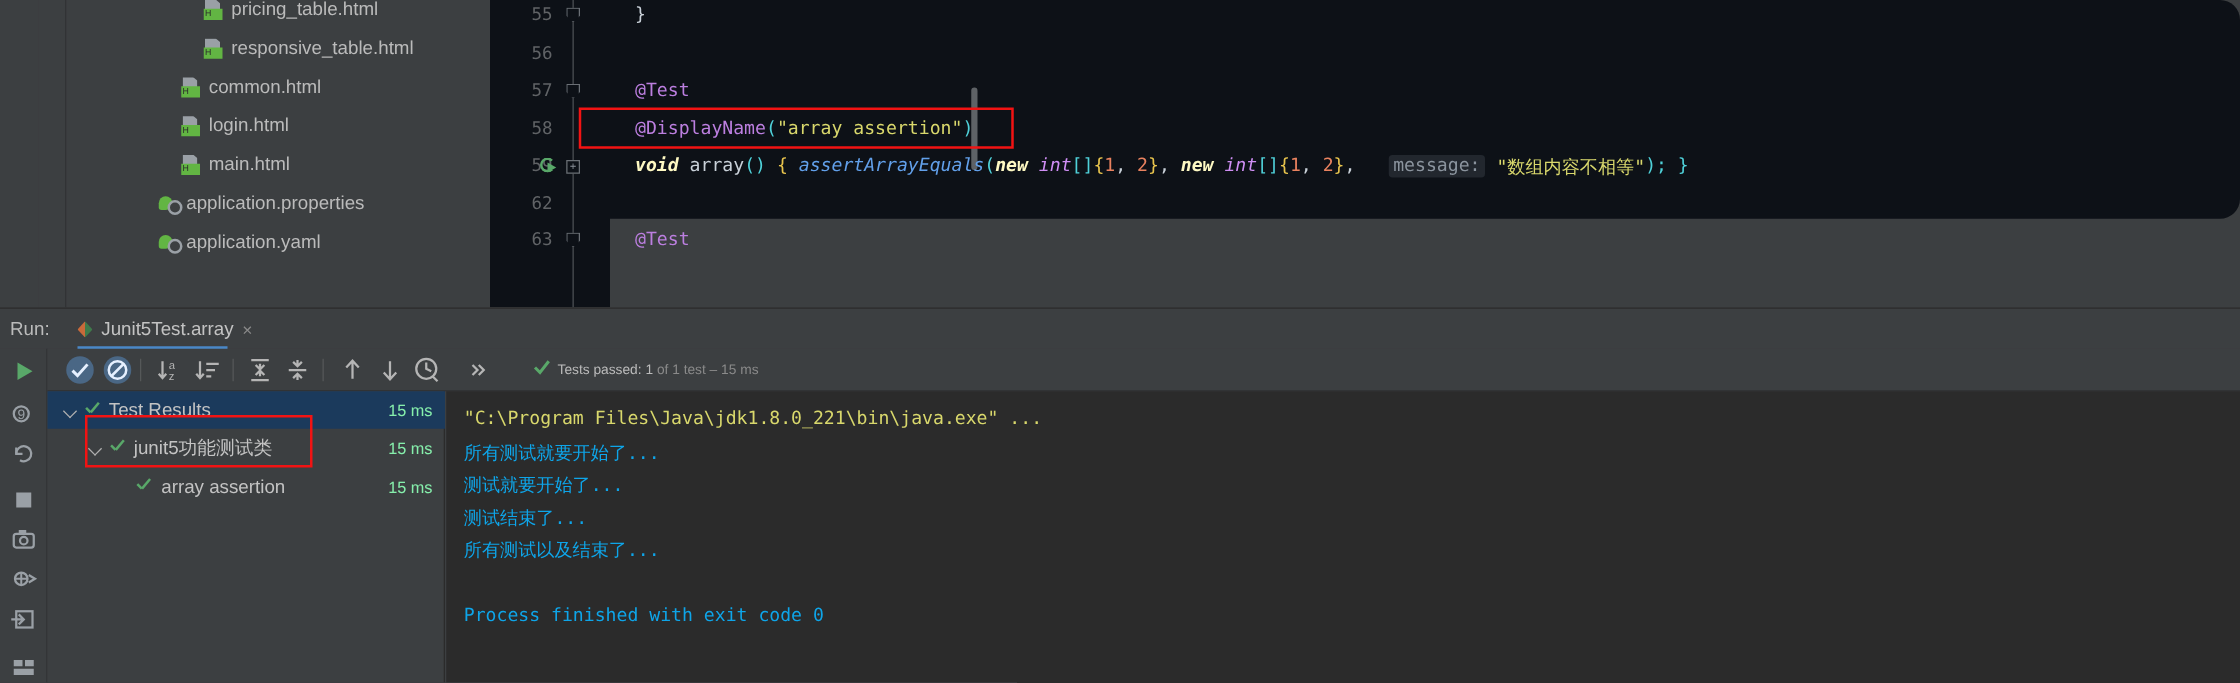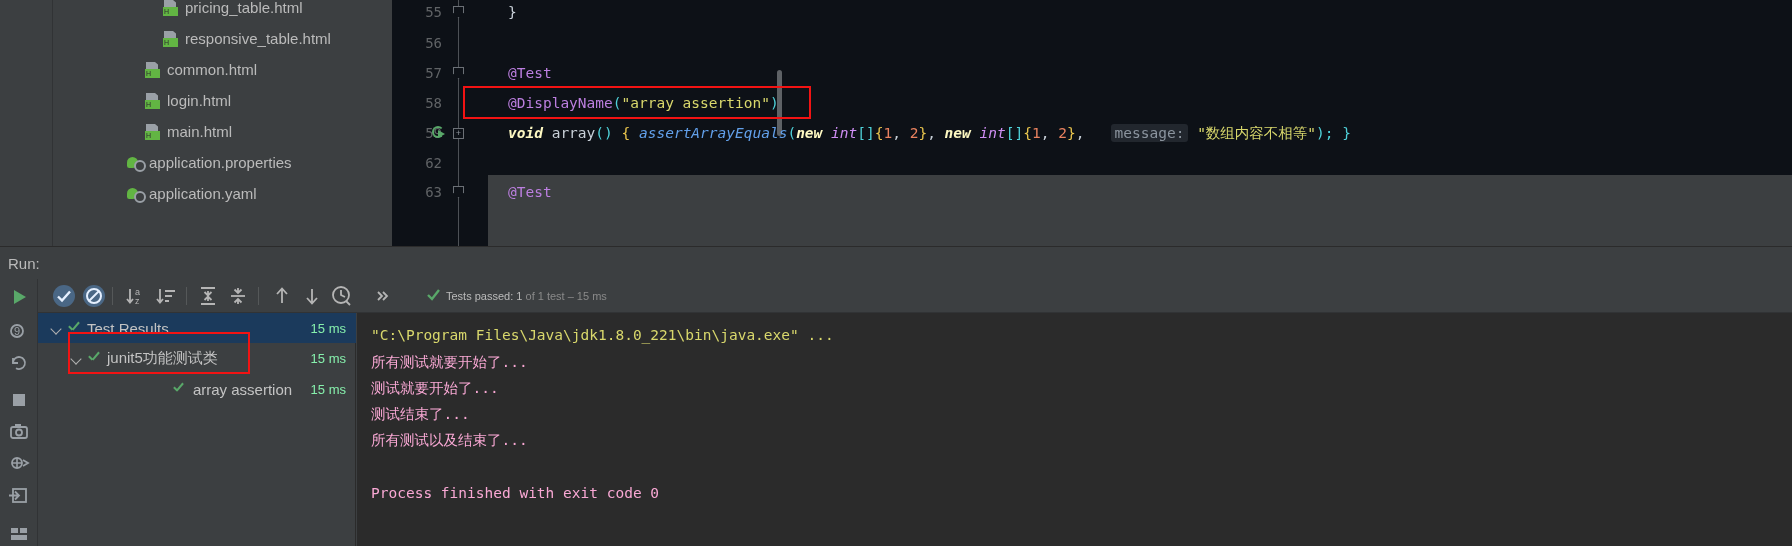--- a/index.html
+++ b/index.html
@@ -40,20 +40,21 @@
     content: ""; position: absolute; left: 0; top: 2px; width: 11px; height: 11px;
     background: #62b543; border-radius: 50% 50% 50% 20%;
   }
   .spring-icon::after {
     content: ""; position: absolute; left: 7px; top: 5px; width: 8px; height: 8px;
     border: 2px solid #9aa0a6; border-radius: 50%; background: #3c3f41;
   }
   .editor-pane {
     position: absolute; left: 392px; top: 0; width: 1400px; height: 175px;
     background: #0d1117;
+    border-radius: 16px;
   }
   .gutter {
     position: absolute; left: 0; top: 0; width: 96px; height: 246px;
     background: #0d1117;
   }
   .scroll-knob {
     position: absolute; left: 385px; top: 70px; width: 5px; height: 66px;
     background: #5e6266; border-radius: 3px;
   }
   .code-line {
@@ -182,21 +183,21 @@
 
   .console {
     position: absolute; left: 357px; top: 67px; width: 1435px; height: 233px;
     background: #2b2b2b;
   }
   .cline {
     position: absolute; left: 14px; font-family: "DejaVu Sans Mono", monospace;
     font-size: 14.5px; white-space: pre;
   }
   .c-yellow { color: #d9d86c; }
-  .c-white  { color: #f9a8d4; }
+  .c-white  { color: #0ea5e9; }
 </style>
 </head>
 <body>
 
 <div id="app">
 
   <div class="top-area">
 
     <div class="project-pane">
       <div class="left-rail-top"></div>
@@ -284,20 +285,25 @@
       </div>
     </div>
 
     <div class="redbox" style="left:463px; top:86px; width:348px; height:33px;"></div>
   </div>
 
   <div class="run-panel">
 
     <div class="run-header">
       <span class="run-label">Run:</span>
+      <div class="run-tab">
+        <span class="tab-diamond"></span>
+        <span class="tab-title">Junit5Test.array</span>
+        <span class="tab-close">×</span>
+      </div>
     </div>
 
     <div class="left-rail">
       <div class="rail-icon" style="top:4px;">
         <svg width="28" height="28" viewBox="0 0 28 28">
             <polygon points="9,7 21,14 9,21" fill="#59a869"></polygon>
           </svg>
       </div>
       <div class="rail-icon" style="top:38px;">
         <svg width="28" height="28" viewBox="0 0 28 28">
@@ -427,21 +433,21 @@
         <span style="margin-left:6px;">Test Results</span>
         <span class="tt-time">15 ms</span>
       </div>
       <div class="tt-row" style="top:30px;">
         <span style="width:32px;"></span>
         <span class="chevron"></span>
         <span class="check" style="margin-left:4px;"></span>
         <span style="margin-left:6px;">junit5功能测试类</span>
         <span class="tt-time">15 ms</span>
       </div>
-      <div class="tt-row" style="top:61px;justify-content:center;">
+      <div class="tt-row" style="top:61px;">
         <span style="width:70px;"></span>
         <span class="check"></span>
         <span style="margin-left:7px;">array assertion</span>
         <span class="tt-time">15 ms</span>
       </div>
     </div>
 
     <div class="redbox" style="left:68px; top:86px; width:182px; height:42px;"></div>
 
     <div class="console">

